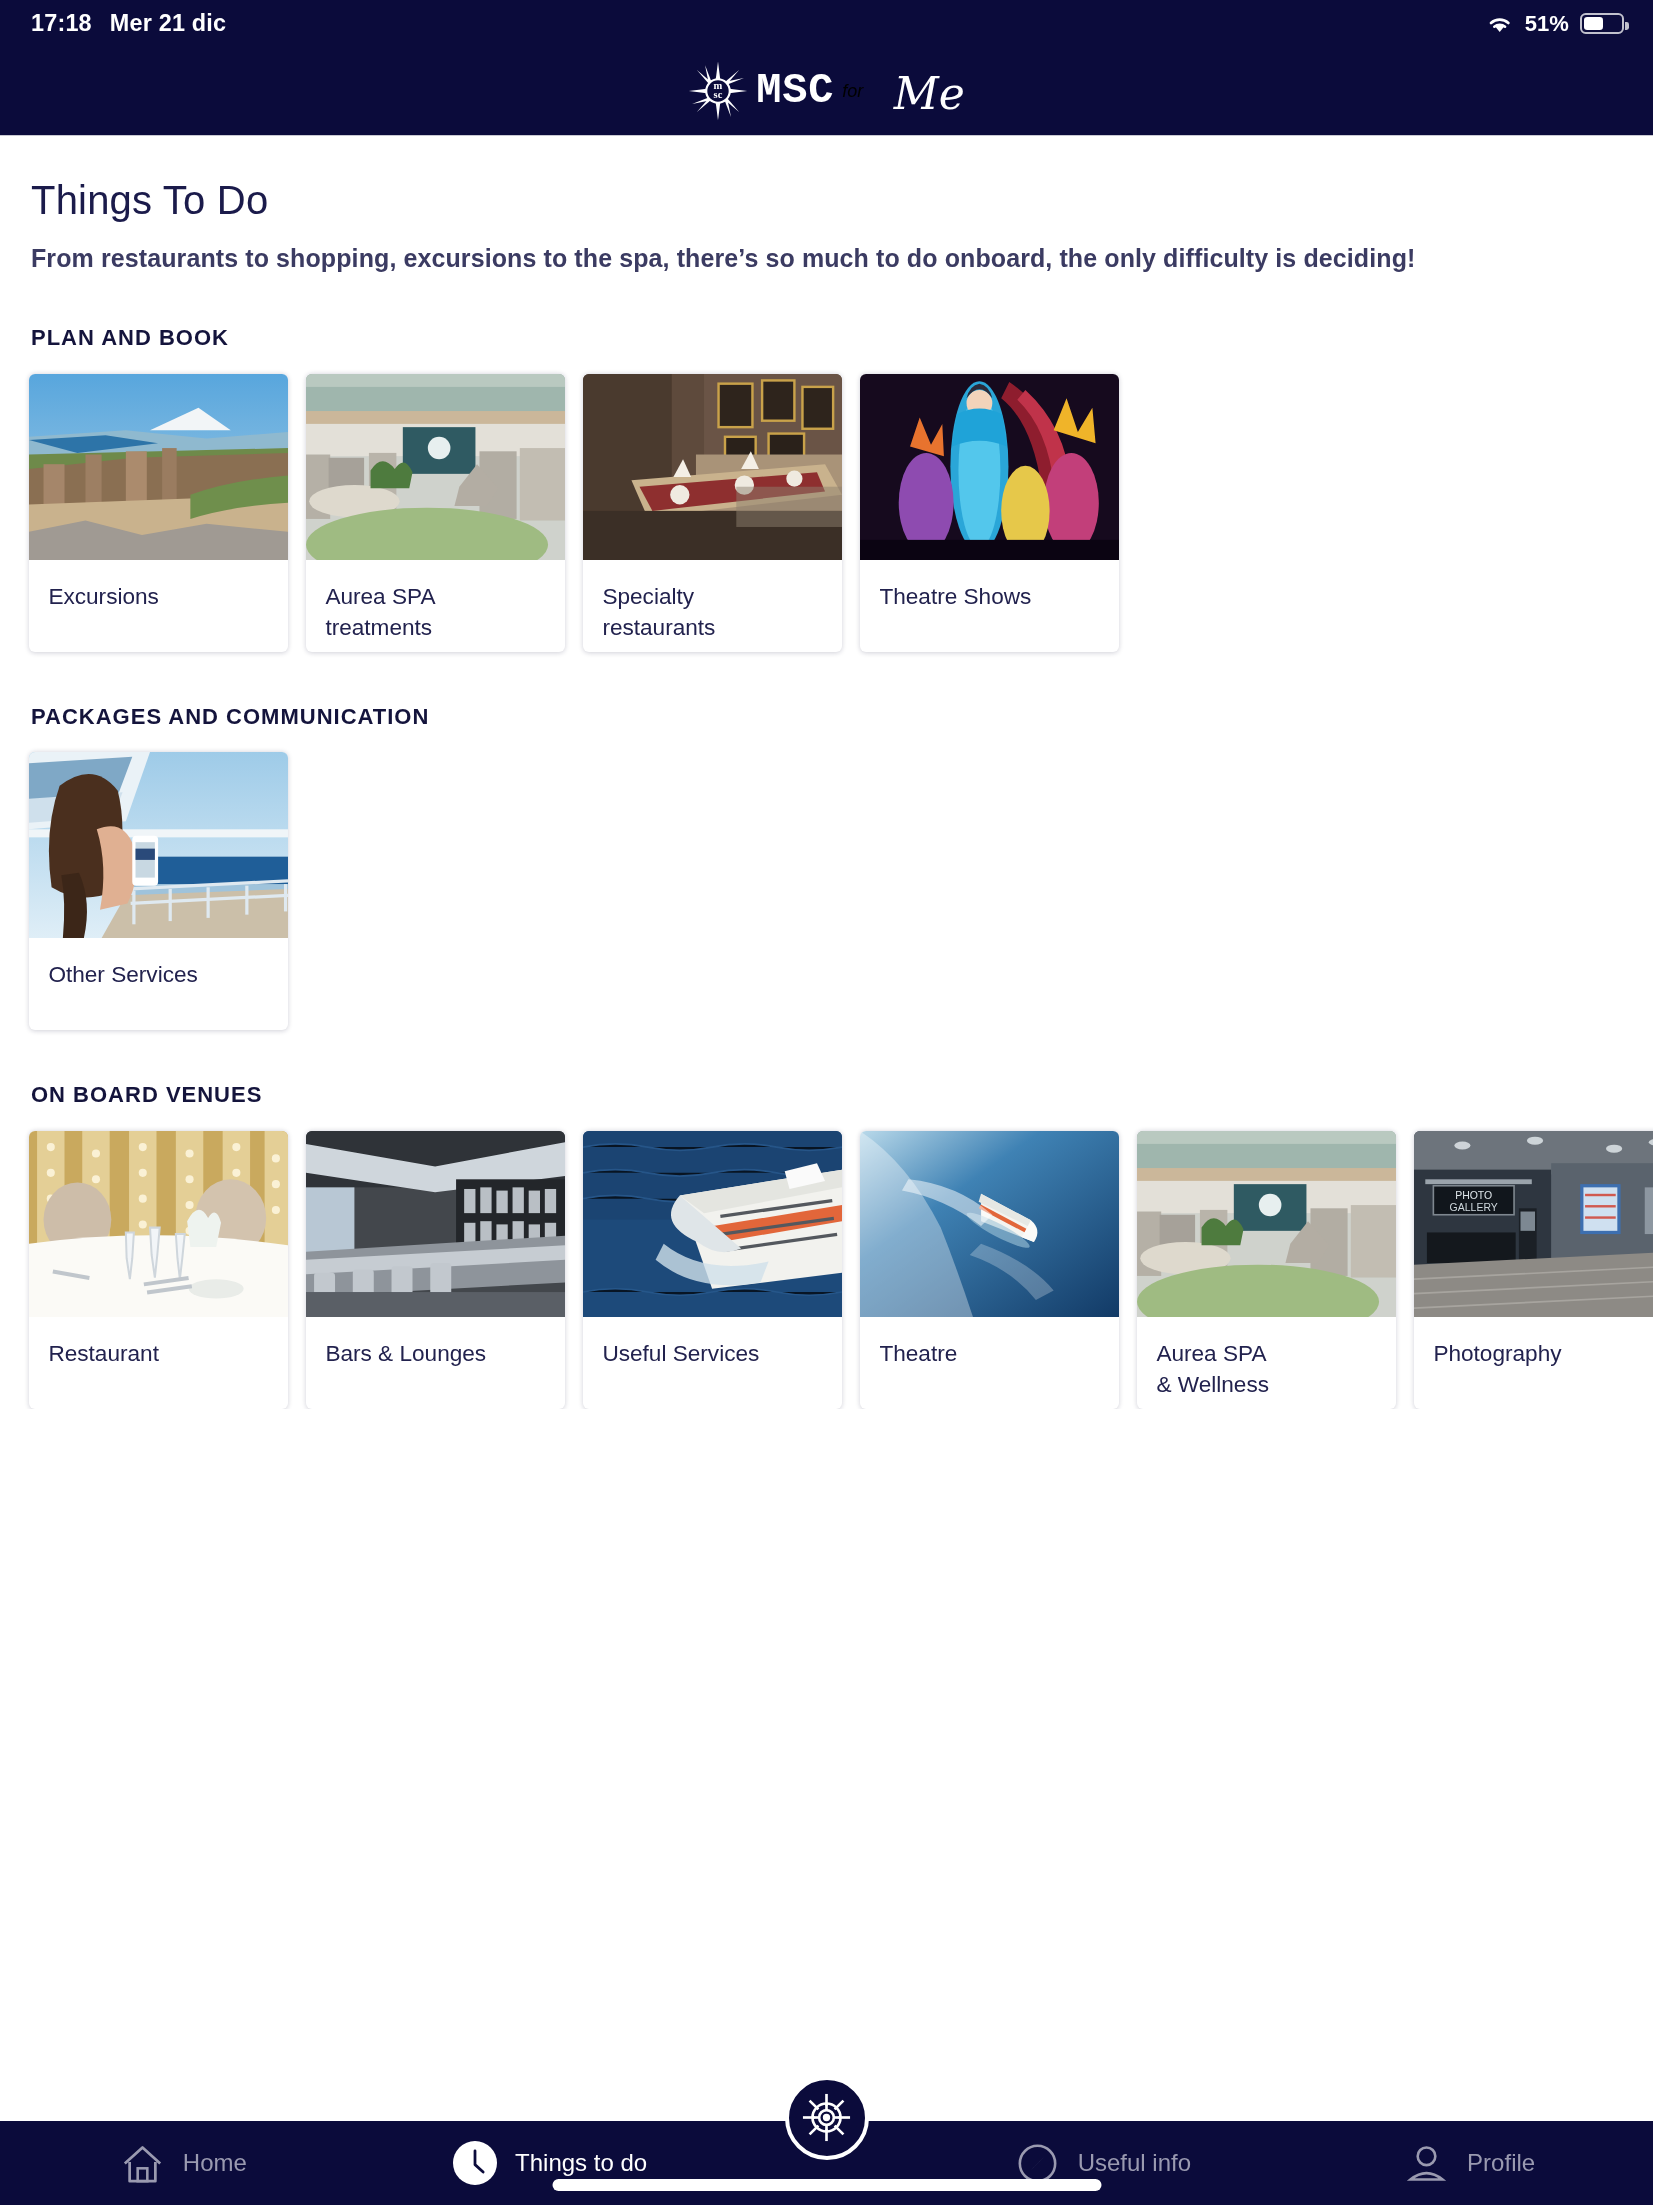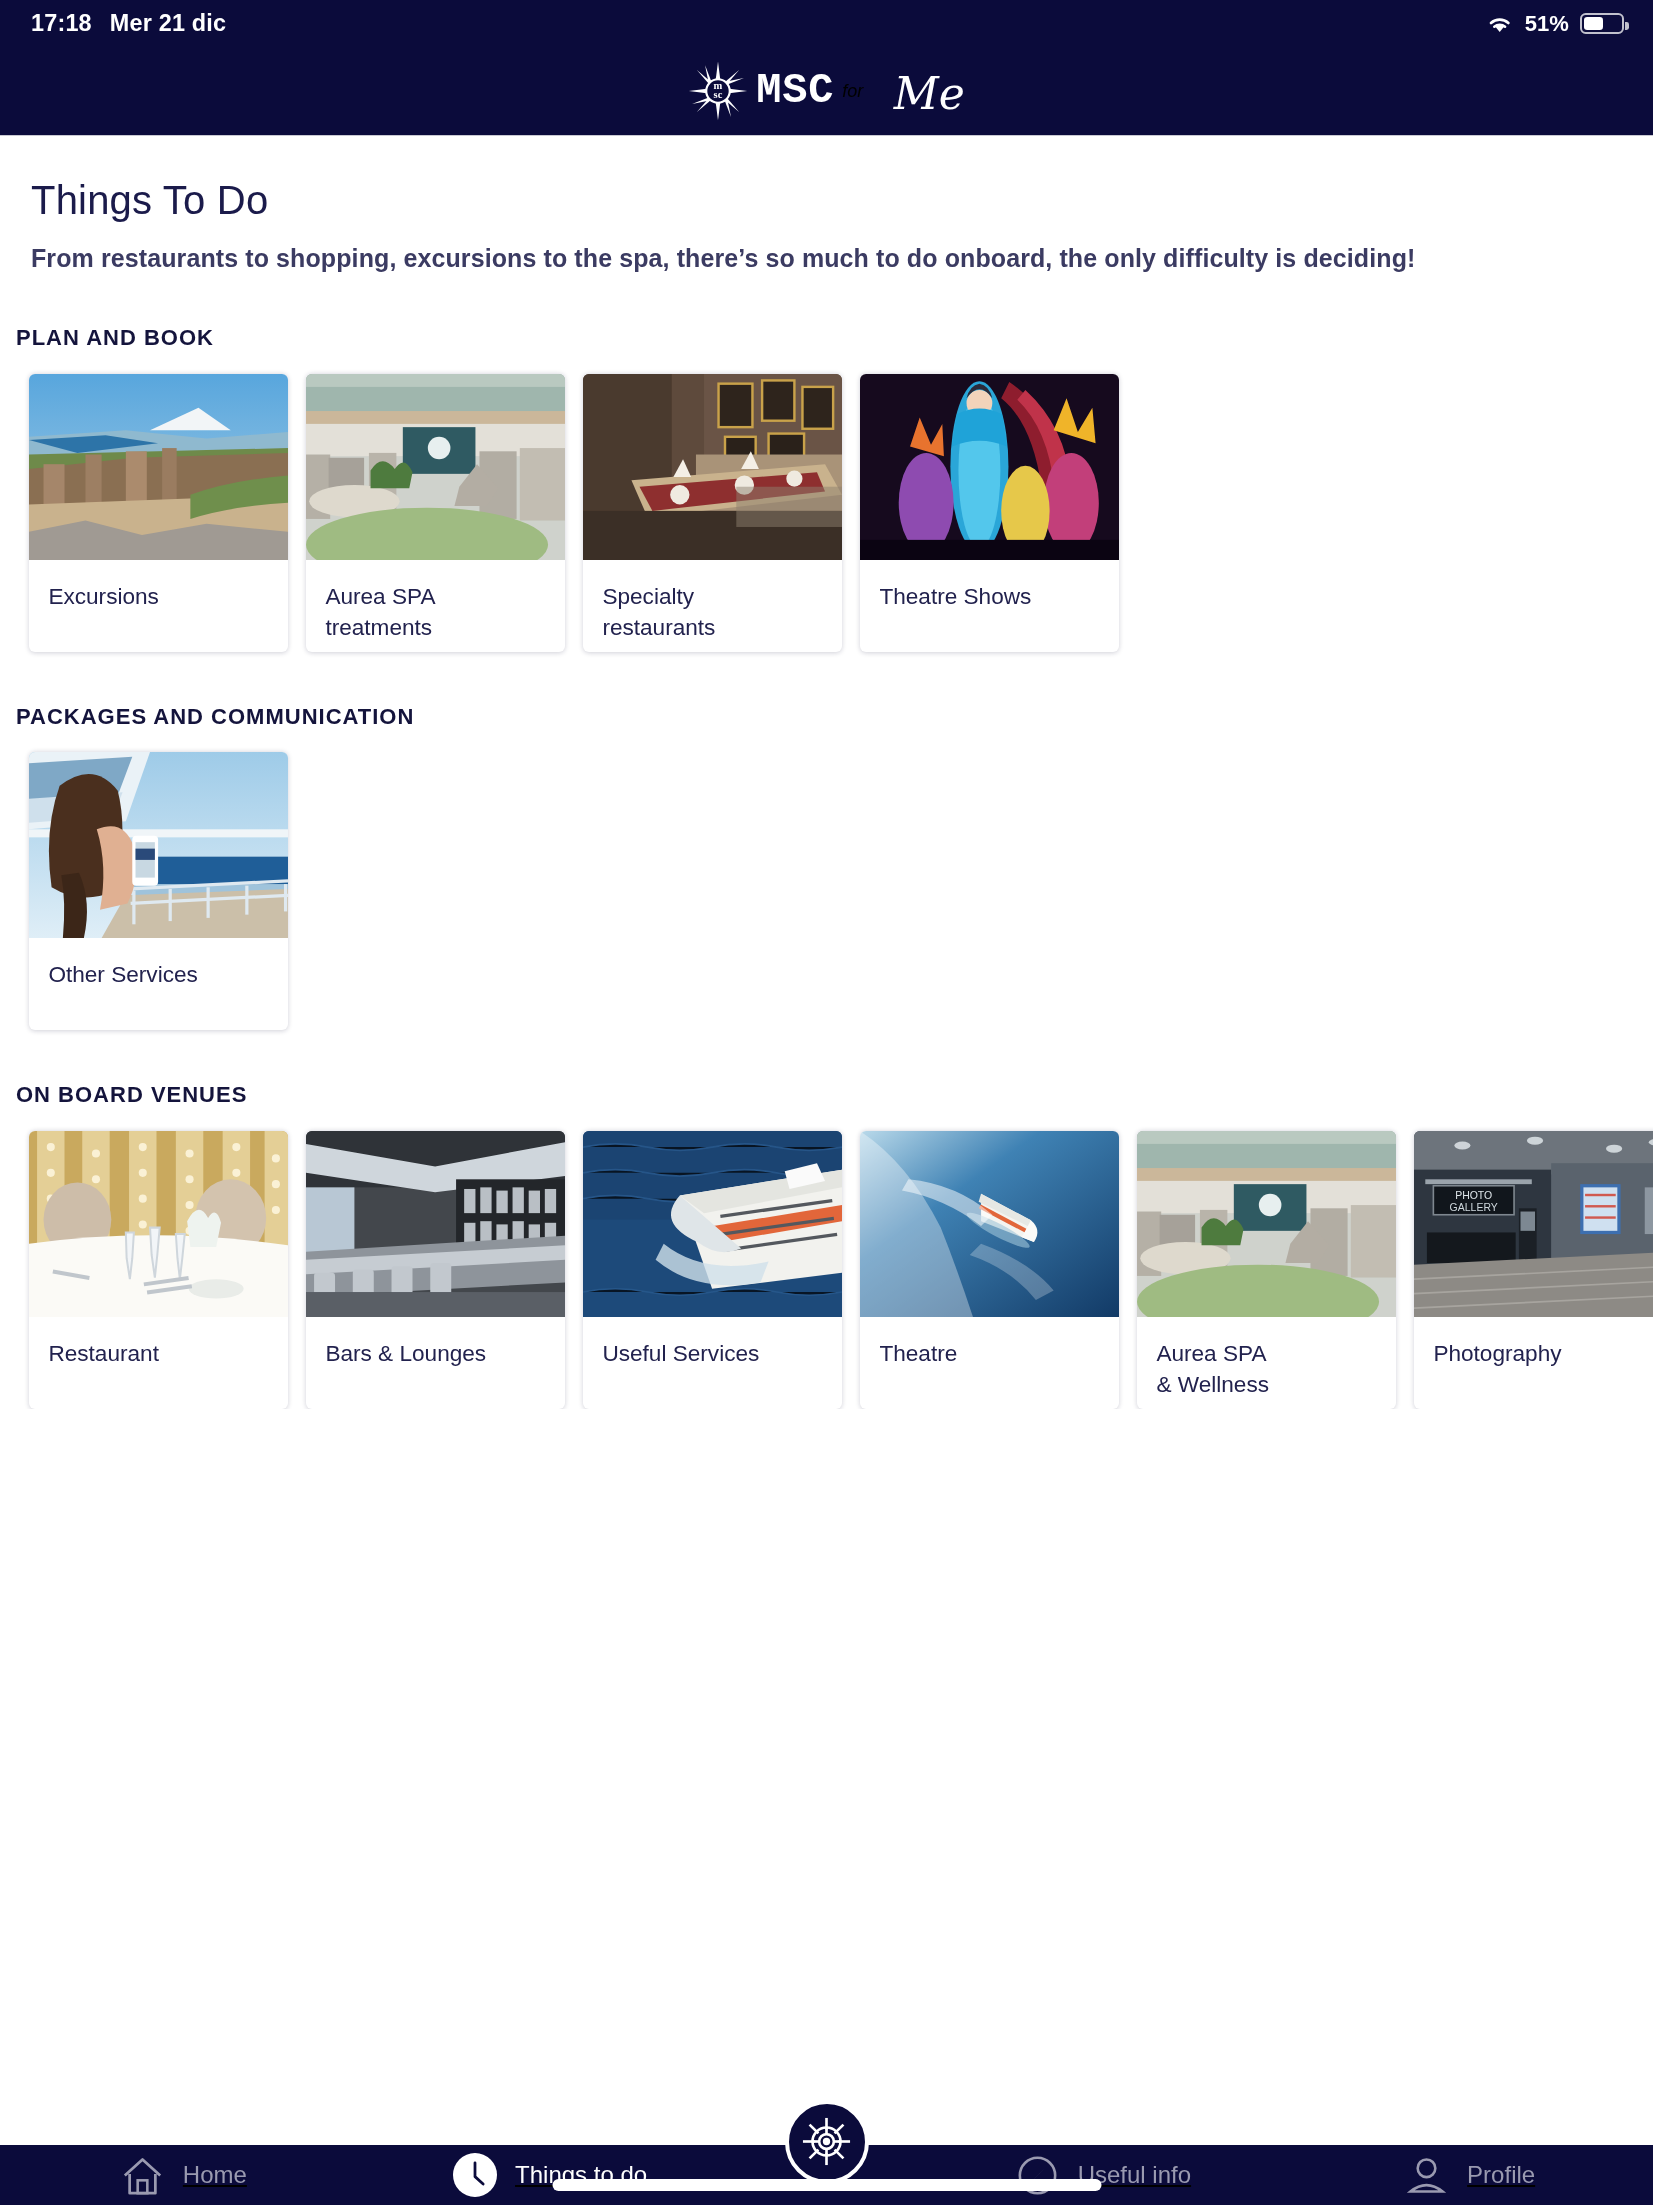--- a/index.html
+++ b/index.html
@@ -68,21 +68,21 @@
   .pagetitle{
     font-size:40px; color:#1b1b4b; font-weight:400;
     padding:42px 0 0 31px; letter-spacing:0.2px;
   }
   .pagesub{
     font-size:25px; color:#3b3b62; font-weight:700;
     padding:21px 32px 0 31px; letter-spacing:0.1px;
   }
   .section-title{
     font-size:22px; color:#14143c; font-weight:700;
-    letter-spacing:1px; padding:52px 0 0 16px;
+    letter-spacing:1px; padding:52px 0 0 31px;
     text-transform:uppercase;
   }
   .row{
     display:flex; gap:18px; padding:22.6px 0 0 29px; align-items:flex-start;
   }
 
   .card{
     width:259px; flex:0 0 259px;
     background:#fff;
     box-shadow:0 0.8px 4.8px rgba(20,20,60,.20);
@@ -93,23 +93,23 @@
   .card-label{
     font-size:22.6px; color:#22224e; line-height:1.38;
     padding:21px 19.4px 0 19.4px; min-height:92px;
   }
 
   
   .row-scroll{ flex-wrap:nowrap; width:1653px; overflow:hidden; }
 
   
   .tabbar{
-    position:absolute; left:0; right:0; bottom:0; height:60px;
+    position:absolute; left:0; right:0; bottom:0; height:84px;
     background:#0b0b3b;
-    display:flex; align-items:center;text-decoration:underline;
+    display:flex; align-items:center;
   }
   .tab{
     flex:1; display:flex; align-items:center; justify-content:center;
     gap:18px; color:#9a9ab0; font-size:24px; height:100%;
   }
   .tab.active{ color:#ffffff; }
   .tab-center{ flex:0 0 186px; position:relative; }
   .wheel-btn{
     position:absolute; left:50%; top:-3.2px; transform:translate(-50%,-50%);
     width:84px; height:84px; border-radius:50%;

